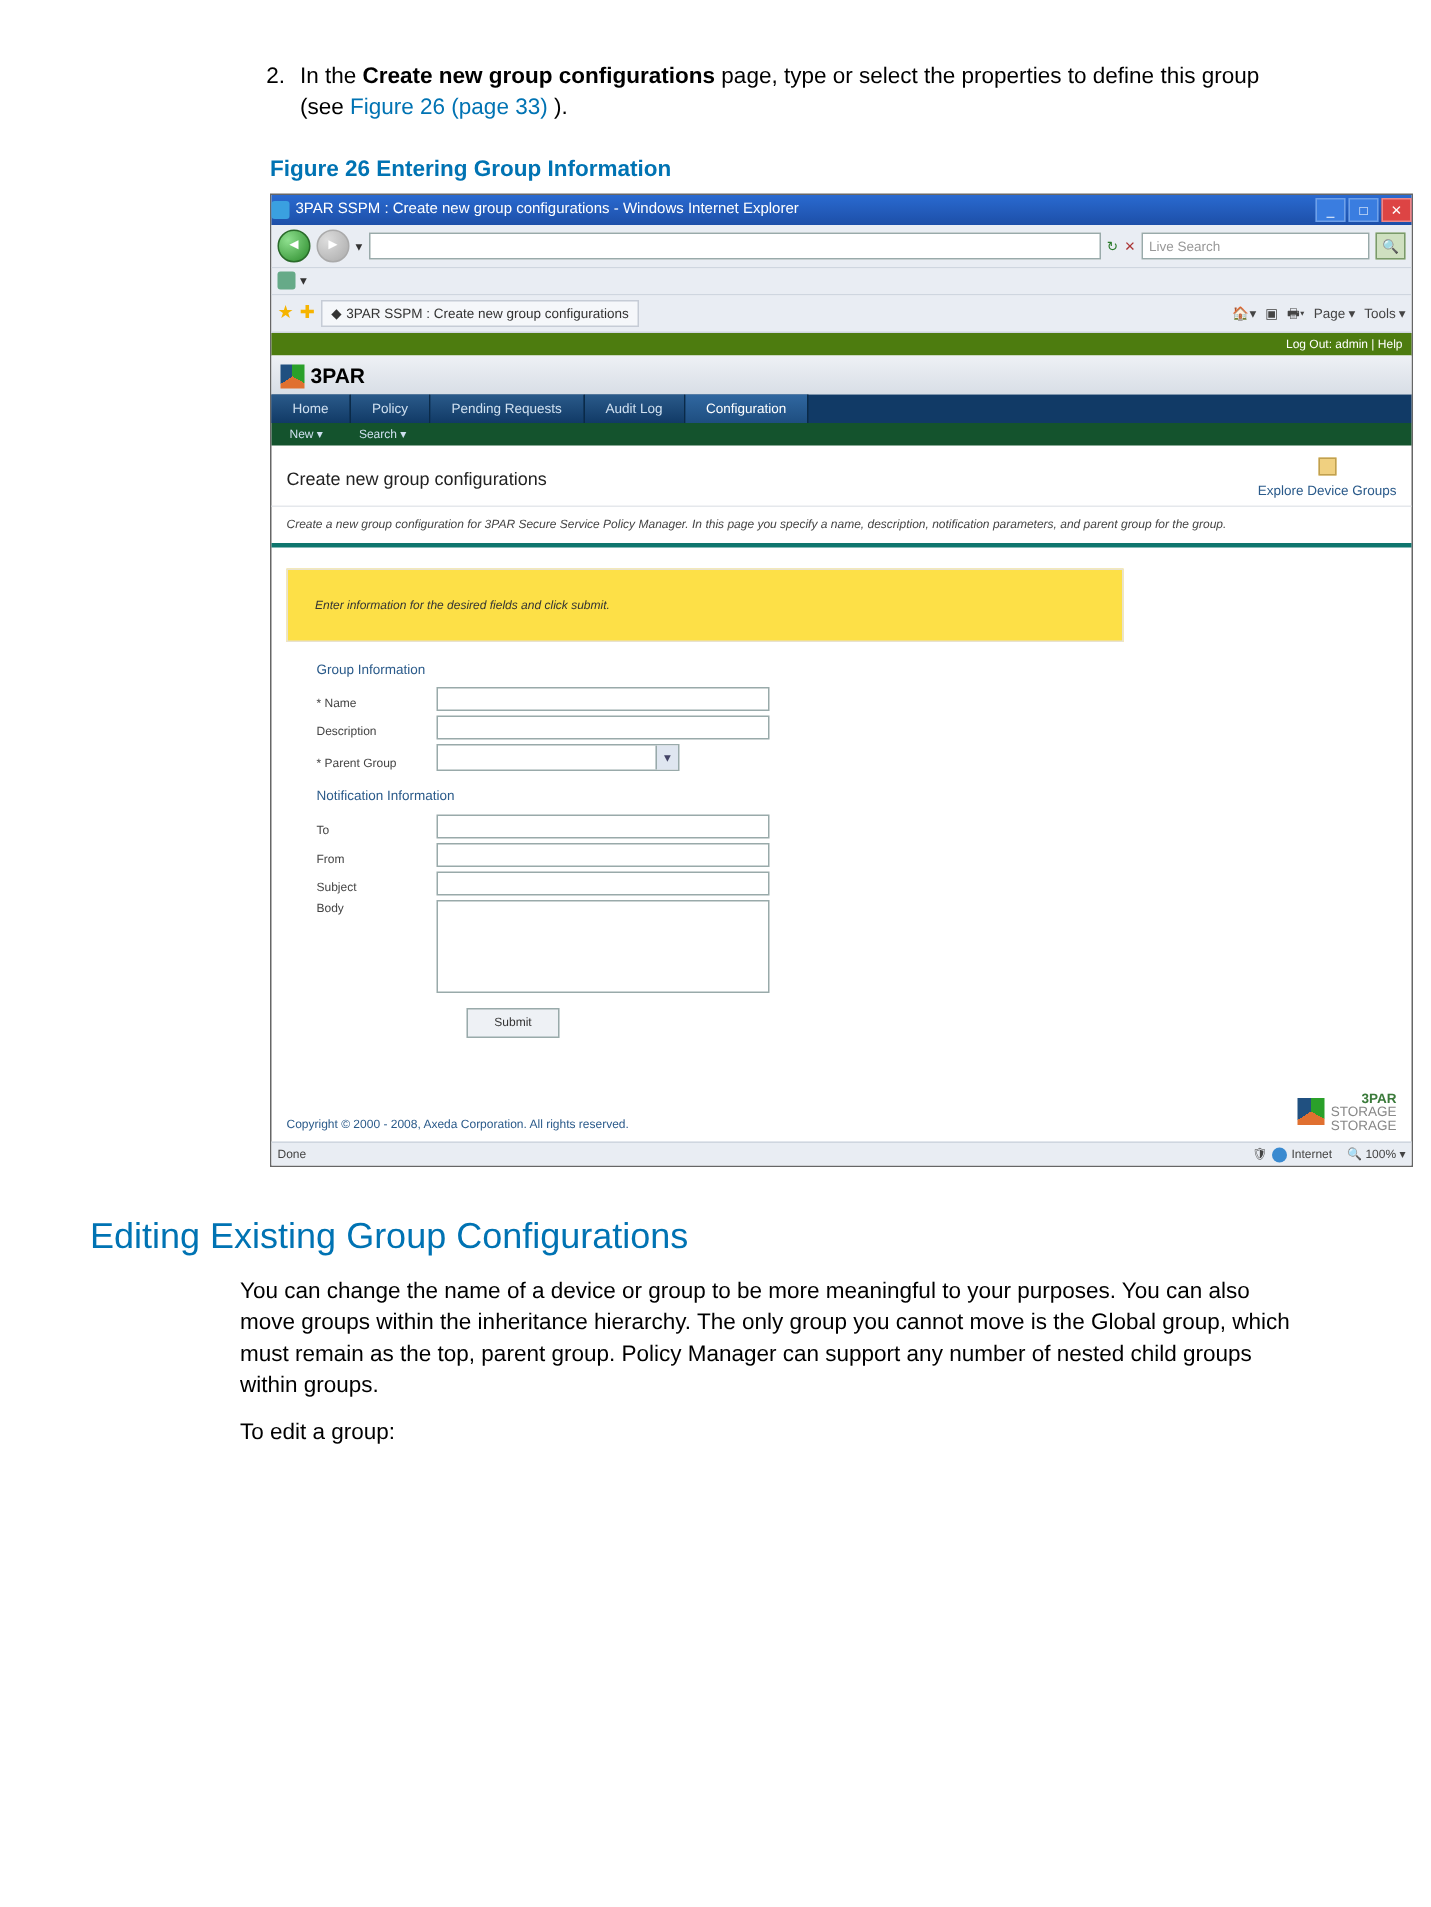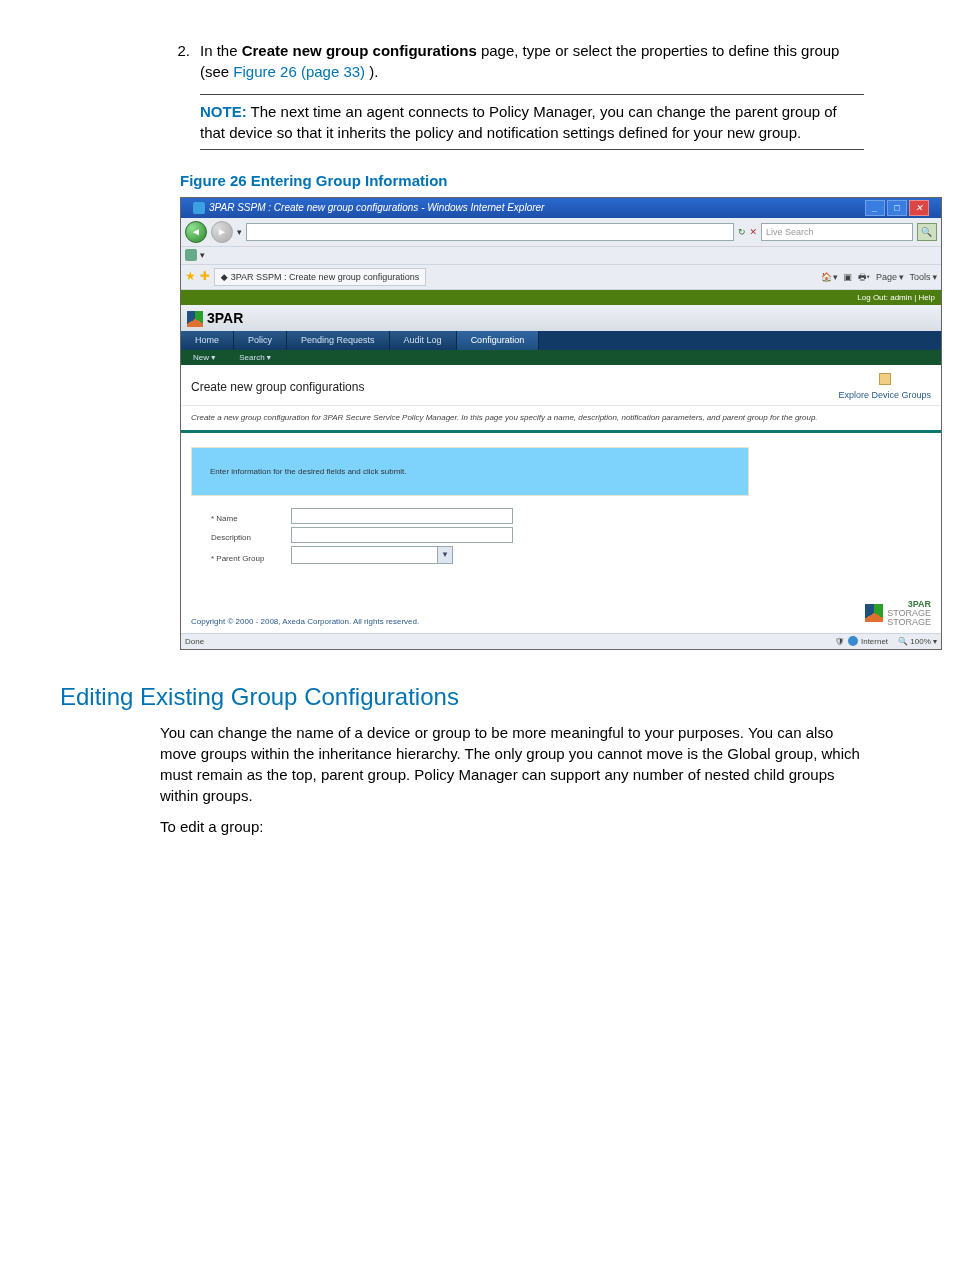--- a/index.html
+++ b/index.html
@@ -49,23 +49,22 @@
     font-size: 9px;
     font-family: Tahoma, Arial, sans-serif;
     color: #333;
     background: #fff;
   }
   .titlebar {
     background: linear-gradient(#2a6ad0,#1d4fa8);
     color: #fff;
     display: flex;
     align-items: center;
-    padding: 2px 12px;
+    padding: 2px 0;
     font-size: 10px;
-    font-style: italic;
   }
   .titlebar .ie-icon {
     width: 12px; height: 12px;
     background: #3aa0e0;
     border-radius: 2px;
     margin-right: 4px;
   }
   .wbtns { margin-left: auto; display: flex; gap: 2px; }
   .wbtn {
     width: 18px; height: 14px;
@@ -155,22 +154,22 @@
     color:#2a5a8a;font-size:9px;flex-direction:column;
   }
   .explorebtn .boxicon{width:10px;height:10px;background:#f0d080;border:1px solid #c0a050;}
   .pagedesc{
     padding:6px 10px;font-size:8px;color:#444;border-bottom:3px solid #0f766e;font-style:italic;
   }
   .formarea{
     padding:6px 10px 0 10px;
   }
   .forminstr{
-    background:#7dd3fc;border:1px solid #e8e2d0;padding:18px;font-size:8px;
-    margin:8px 0 12px 0;width:520px;
+    background:#fde047;border:1px solid #e8e2d0;padding:18px;font-size:8px;
+    margin:8px 0 12px 0;width:520px;font-style:italic;
   }
   .grpsection{margin:4px 0 10px 20px;}
   .grphdr{color:#2a5a8a;font-size:9px;margin-bottom:6px;}
   .frow{display:flex;align-items:flex-end;margin:3px 0;}
   .flabel{width:80px;font-size:8px;color:#444;}
   .ftext{width:220px;height:14px;border:1px solid #9aa;background:#fff;}
   .fselect{width:160px;height:16px;border:1px solid #9aa;background:#fff;display:flex;}
   .fselect .dd{margin-left:auto;width:14px;background:#dfe6f0;border-left:1px solid #9aa;display:flex;align-items:center;justify-content:center;color:#446;}
   .ftextarea{width:220px;height:60px;border:1px solid #9aa;background:#fff;}
   .submitbtn{
@@ -206,24 +205,20 @@
 
 <div class="step">
   <div class="step-num">2.</div>
   <div class="step-body">
     <span>In the </span>
     <span class="bold">Create new group configurations</span>
     <span> page, type or select the properties to define this group (see </span>
     <span class="link-blue">Figure 26 (page 33)</span>
     <span>).</span>
 
-    <div class="note-box">
-      <span class="note-label">NOTE:</span>
-      <span>The next time an agent connects to Policy Manager, you can change the parent group of that device so that it inherits the policy and notification settings defined for your new group.</span>
-    </div>
   </div>
 </div>
 
 <div class="figcap">Figure 26 Entering Group Information</div>
 
 <div class="scr">
   <div class="titlebar">
     <span class="ie-icon"></span>
     <span>3PAR SSPM : Create new group configurations - Windows Internet Explorer</span>
     <div class="wbtns">
@@ -297,37 +292,58 @@
         <span class="boxicon"></span>
         <span>Explore Device Groups</span>
       </div>
     </div>
     <div class="pagedesc">Create a new group configuration for 3PAR Secure Service Policy Manager. In this page you specify a name, description, notification parameters, and parent group for the group.</div>
 
     <div class="formarea">
       <div class="forminstr">Enter information for the desired fields and click submit.</div>
 
       <div class="grpsection">
+        <div class="grphdr">Group Information</div>
         <div class="frow">
           <div class="flabel">* Name</div>
           <div class="ftext"></div>
         </div>
         <div class="frow">
           <div class="flabel">Description</div>
           <div class="ftext"></div>
         </div>
         <div class="frow">
           <div class="flabel">* Parent Group</div>
           <div class="fselect">
             <span></span>
               <div class="dd">▾</div>
           </div>
         </div>
       </div>
 
+      <div class="grpsection">
+        <div class="grphdr">Notification Information</div>
+        <div class="frow">
+          <div class="flabel">To</div>
+          <div class="ftext"></div>
+        </div>
+        <div class="frow">
+          <div class="flabel">From</div>
+          <div class="ftext"></div>
+        </div>
+        <div class="frow">
+          <div class="flabel">Subject</div>
+          <div class="ftext"></div>
+        </div>
+        <div class="frow" style="align-items:flex-start;">
+          <div class="flabel">Body</div>
+          <div class="ftextarea"></div>
+        </div>
+        <div class="submitbtn">Submit</div>
+      </div>
     </div>
 
     <div class="copyright">
       <span>Copyright © 2000 - 2008, Axeda Corporation. All rights reserved.</span>
       <div class="logo-right">
         <span class="cube"></span>
         <span class="t">
           <span>3PAR</span><br>
           <span style="color:#888;font-weight:normal;">STORAGE</span><br>
           <span style="color:#888;font-weight:normal;">STORAGE</span>

